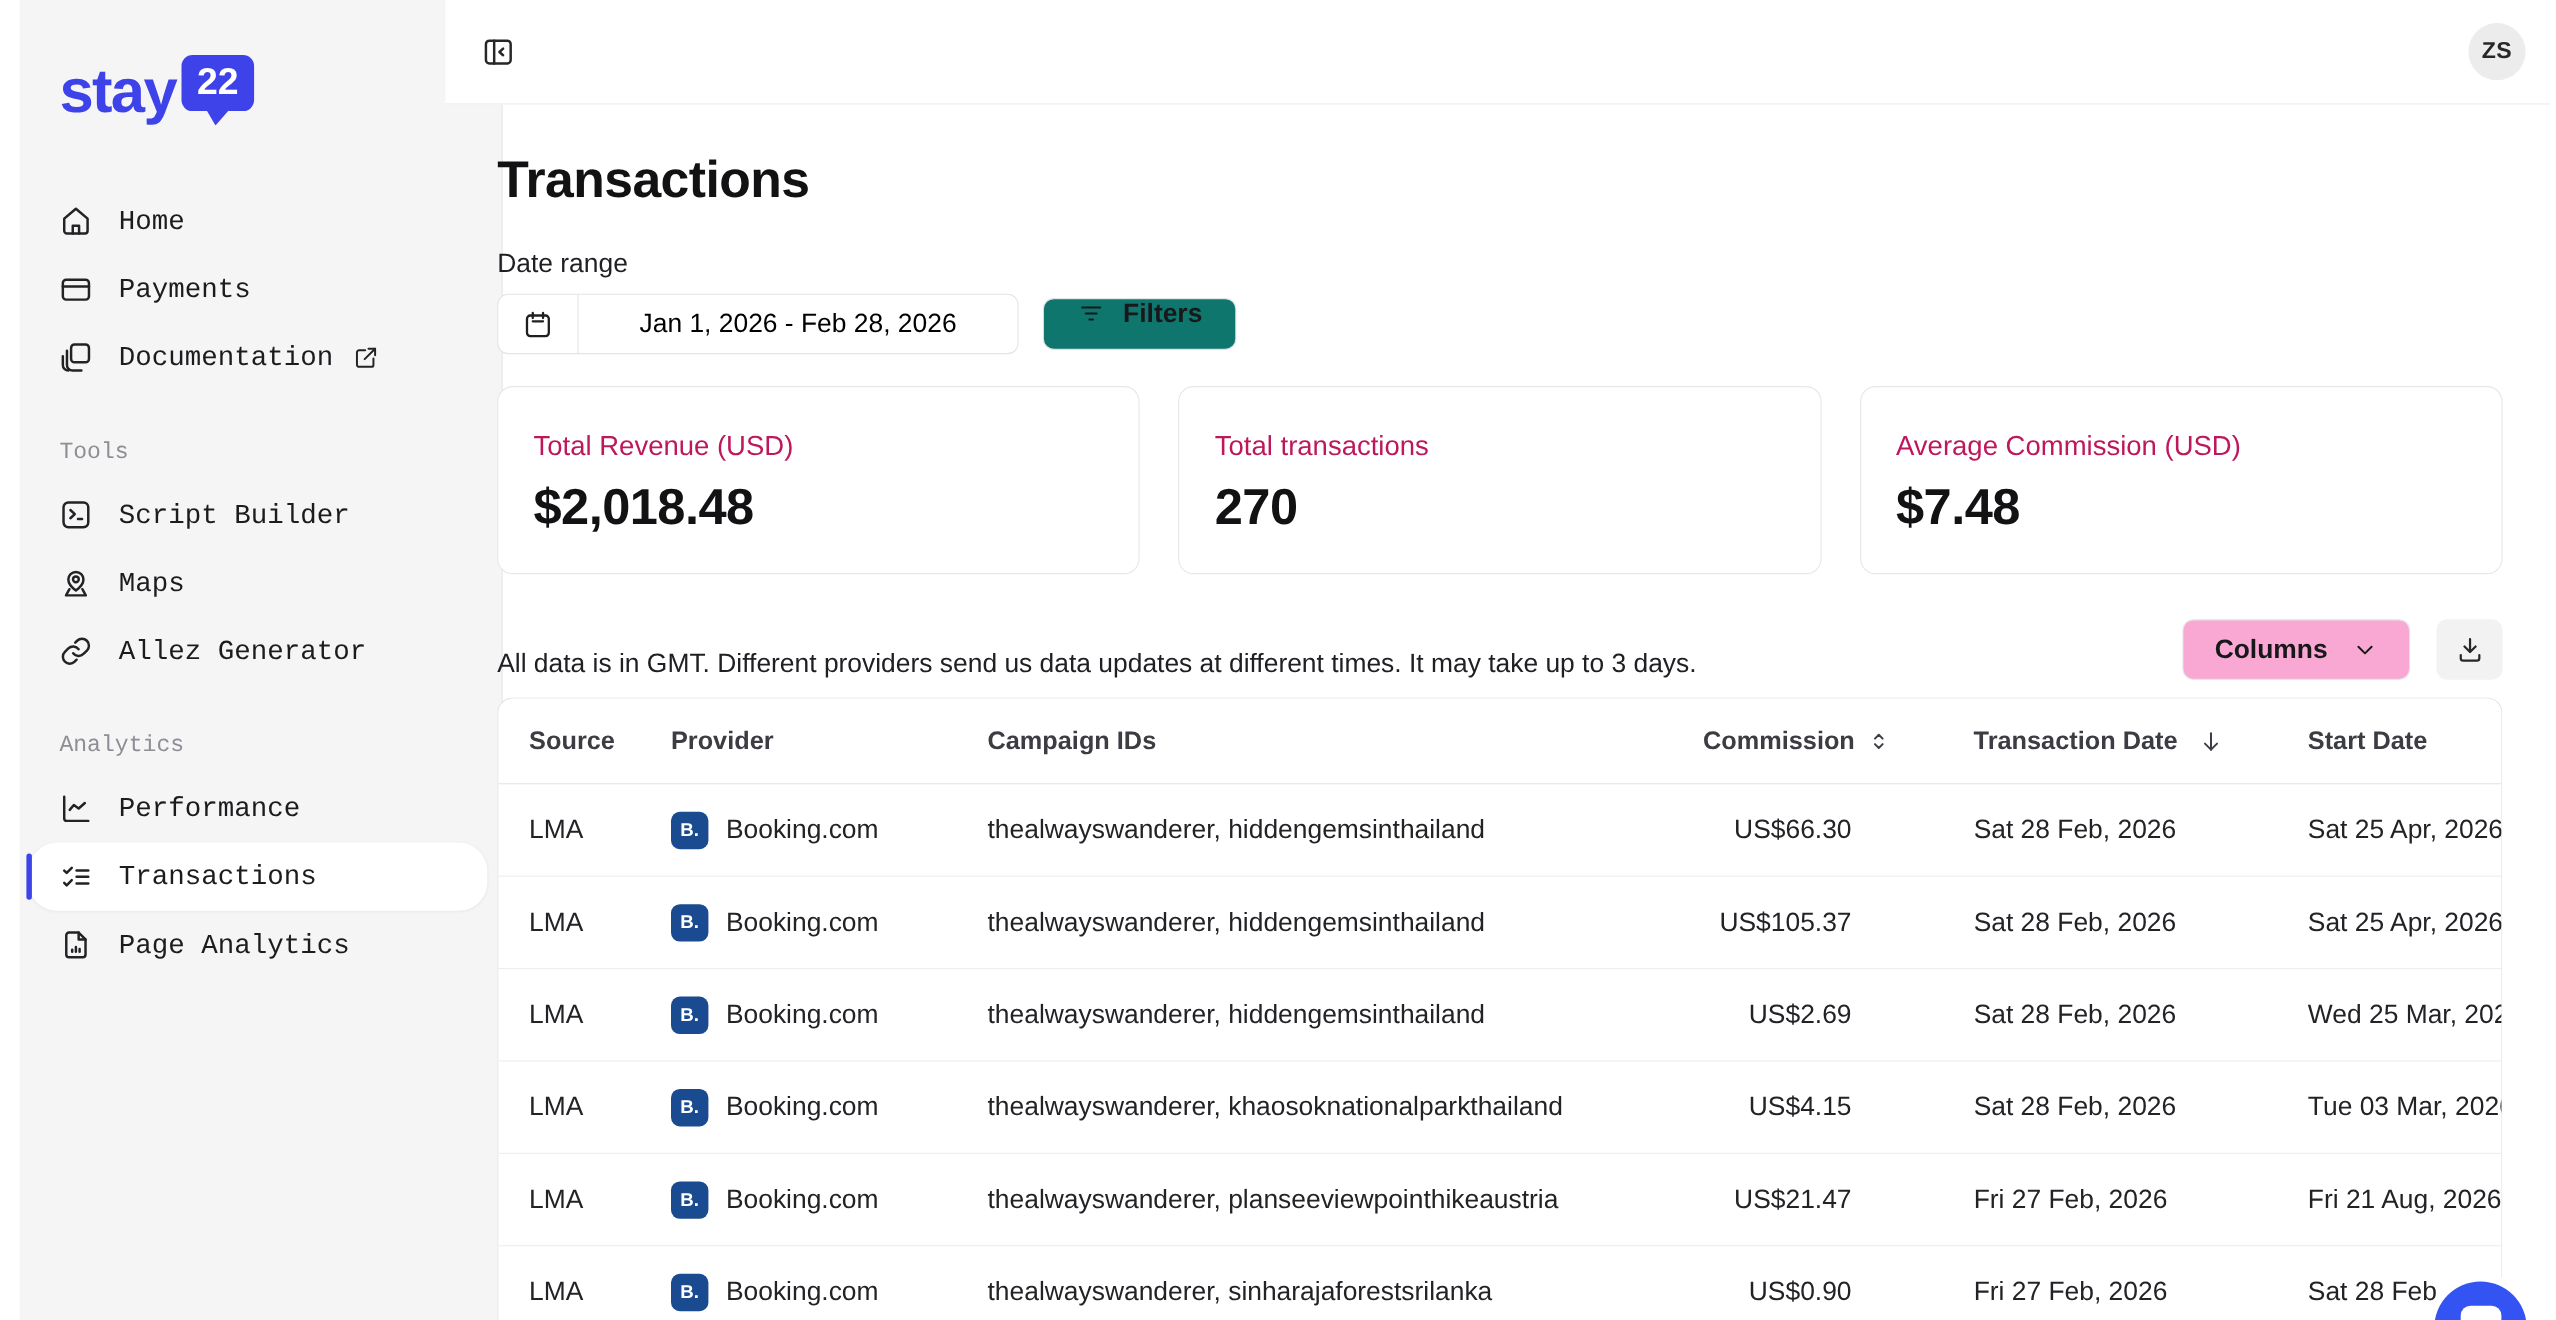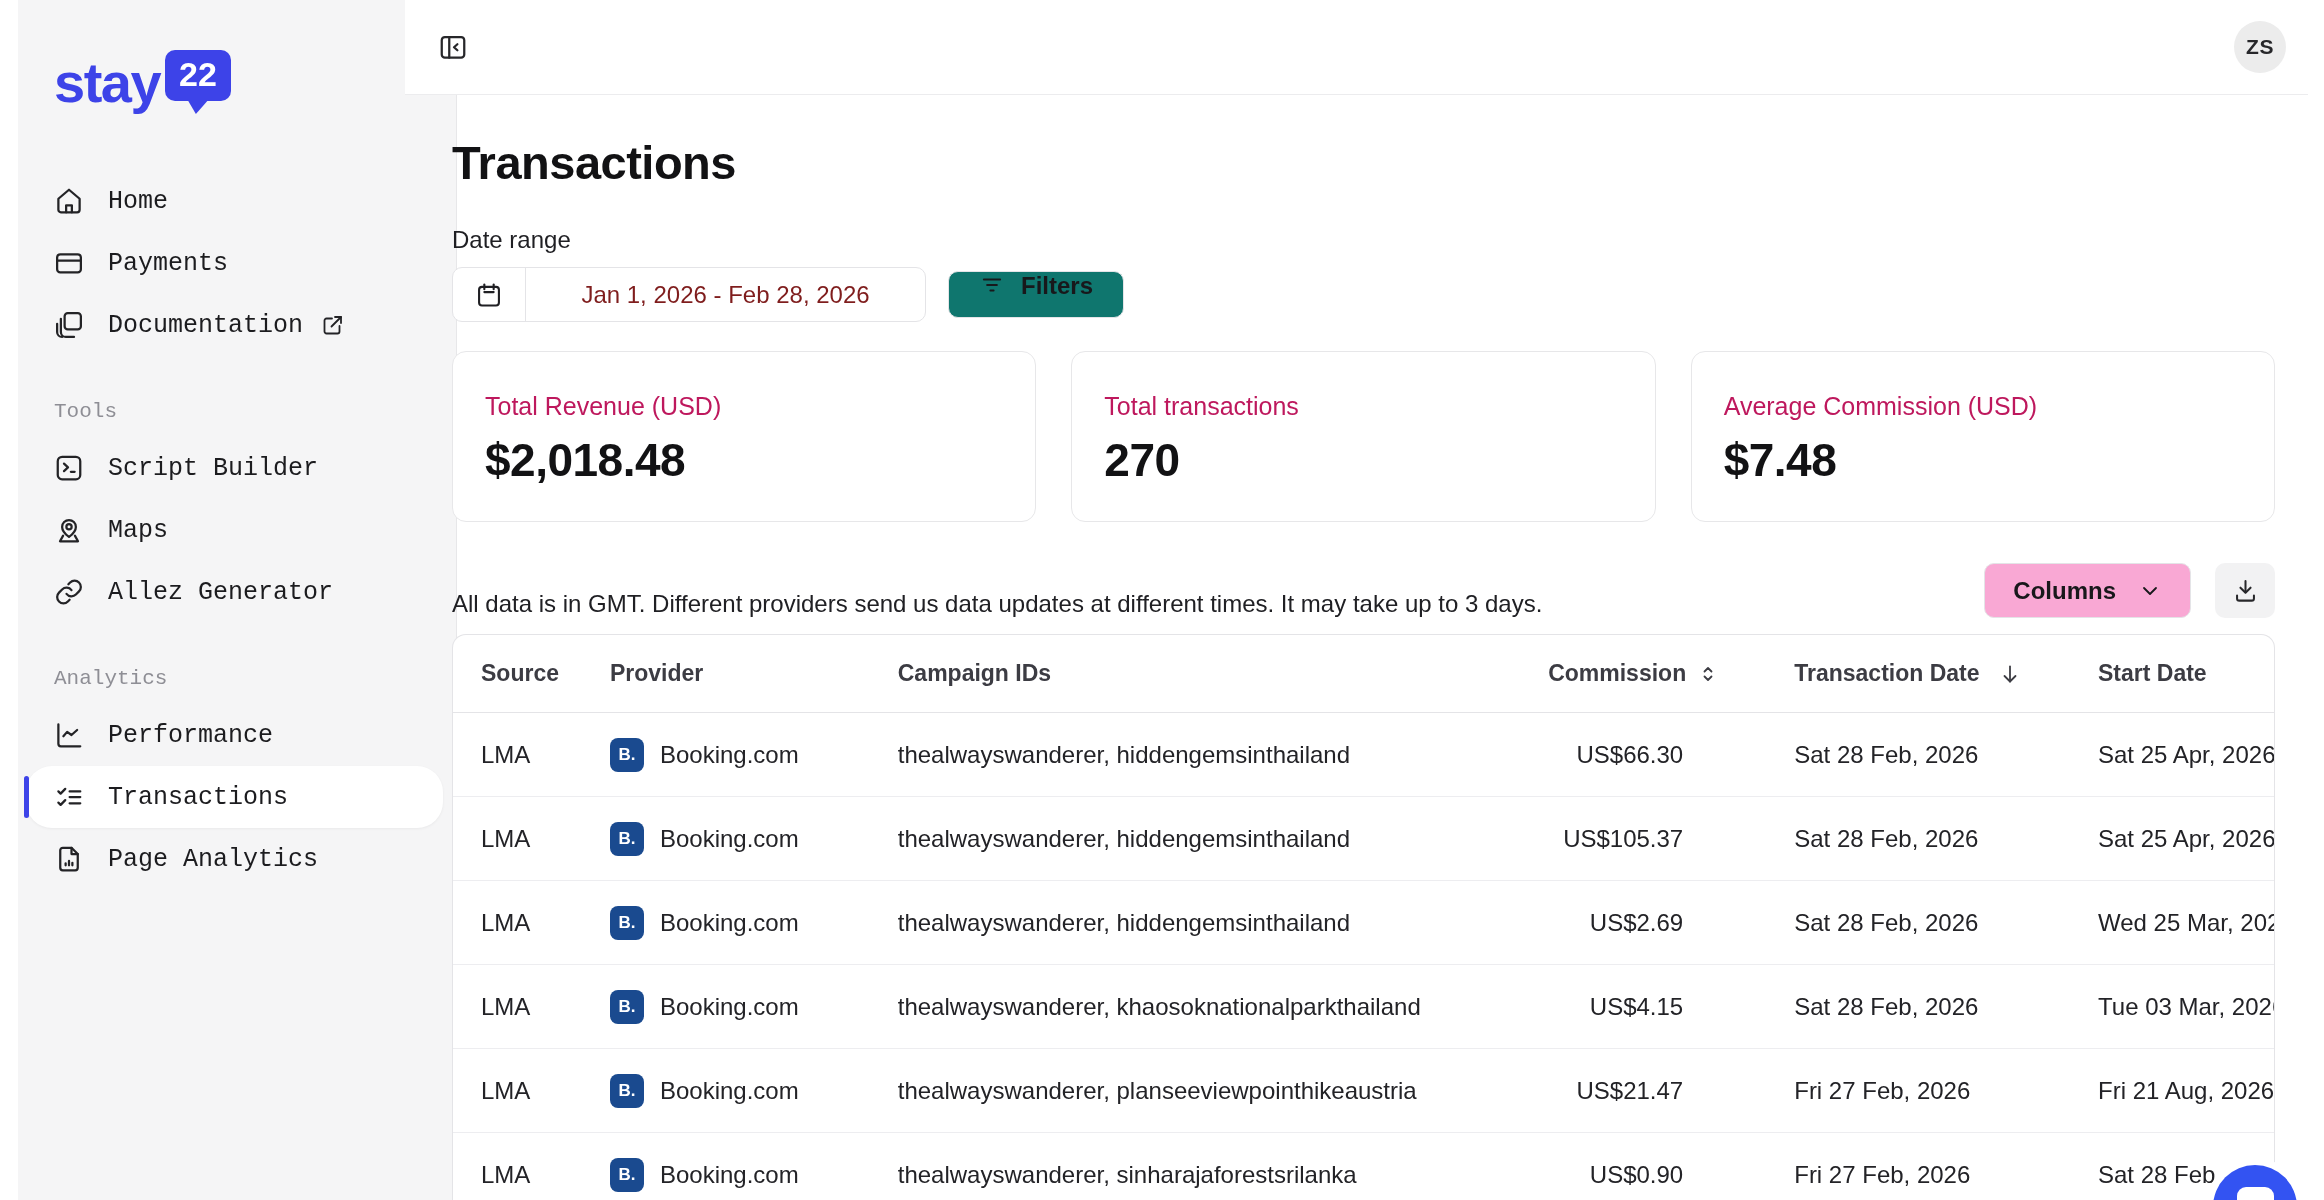--- a/index.html
+++ b/index.html
@@ -40,21 +40,21 @@
     width:5px; height:42px; border-radius:3px; background:#3d43e8;
   }
   .ext-icon { margin-left:18px; color:#232326; display:flex; }
   .ext-icon svg { width:24px; height:24px; }
   .section-label {
     margin:44px 0 14px 36px; font-size:21px; color:#8e8e95; font-weight:500;
   }
 
   
   .topbar {
-    position:absolute; left:405px; right:16px; top:0; height:95px;
+    position:absolute; left:405px; right:6px; top:0; height:95px;
     background:#fff; border-bottom:1px solid #ececee;
     display:flex; align-items:center; justify-content:space-between;
     padding:0 22px 0 33px;
   }
   .collapse-btn { width:30px; height:30px; color:#27272a; cursor:pointer; display:flex; }
   .collapse-btn svg { width:30px; height:30px; }
   .avatar {
     width:52px; height:52px; border-radius:50%; background:#ececec;
     display:flex; align-items:center; justify-content:center;
     font-size:21px; font-weight:700; color:#27272a; cursor:pointer; letter-spacing:0.5px;
@@ -67,21 +67,21 @@
   .picker-row { margin-top:13px; display:flex; align-items:center; gap:22px; height:55px; }
   .datebox {
     display:flex; align-items:stretch; height:55px; width:474px;
     border:1px solid #e4e4e7; border-radius:10px; background:#fff; cursor:pointer;
   }
   .datebox-cal {
     width:73px; display:flex; align-items:center; justify-content:center;
     border-right:1px solid #e4e4e7; color:#1f1f23;
   }
   .datebox-cal svg { width:28px; height:28px; }
-  .datebox-value { flex:1; display:flex; align-items:center; justify-content:center; font-size:24px; color:#7f1d1d; }
+  .datebox-value { flex:1; display:flex; align-items:center; justify-content:center; font-size:24px; color:#000000; }
   .filters-btn {
     height:47px; padding:0 30px; display:flex; align-items:flex-start; gap:16px;
     border:1px solid #e4e4e7; border-radius:10px; background:#0f766e; cursor:pointer;
     font-size:24px; font-weight:600; color:#18181b;
   }
   .filters-btn svg { width:26px; height:26px; }
 
   .stats { margin-top:29px; display:flex; gap:35px; }
   .card {
     flex:1; height:171px; border:1px solid #e7e7e9; border-radius:14px; background:#fff;

